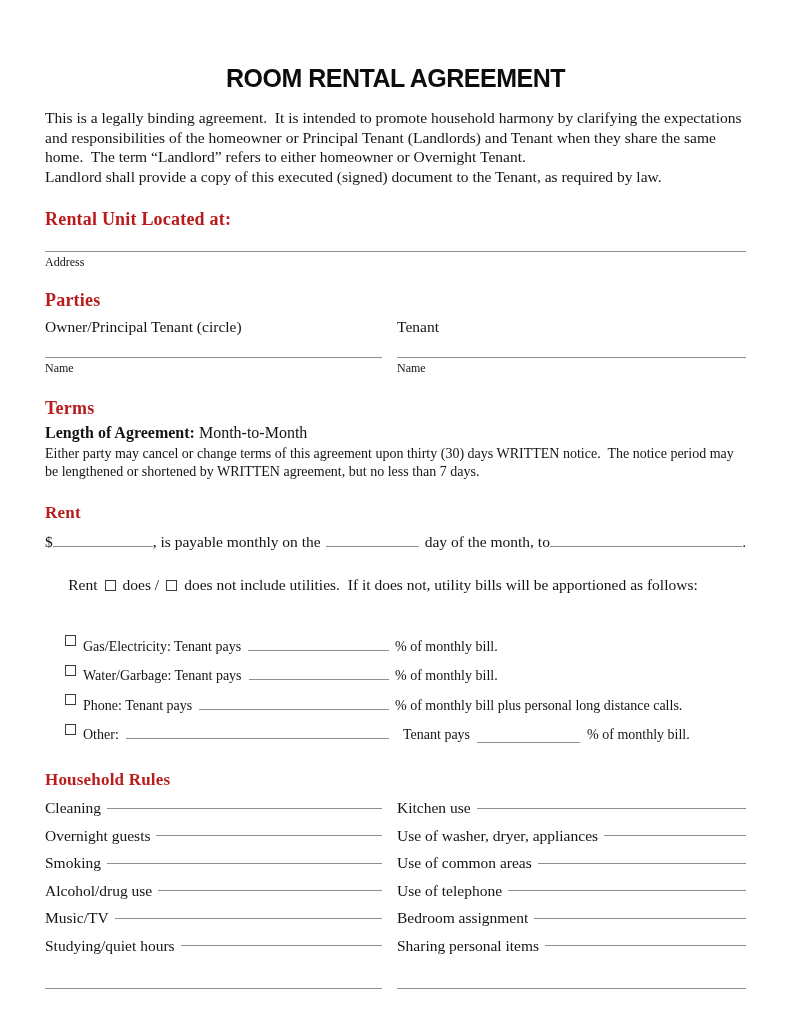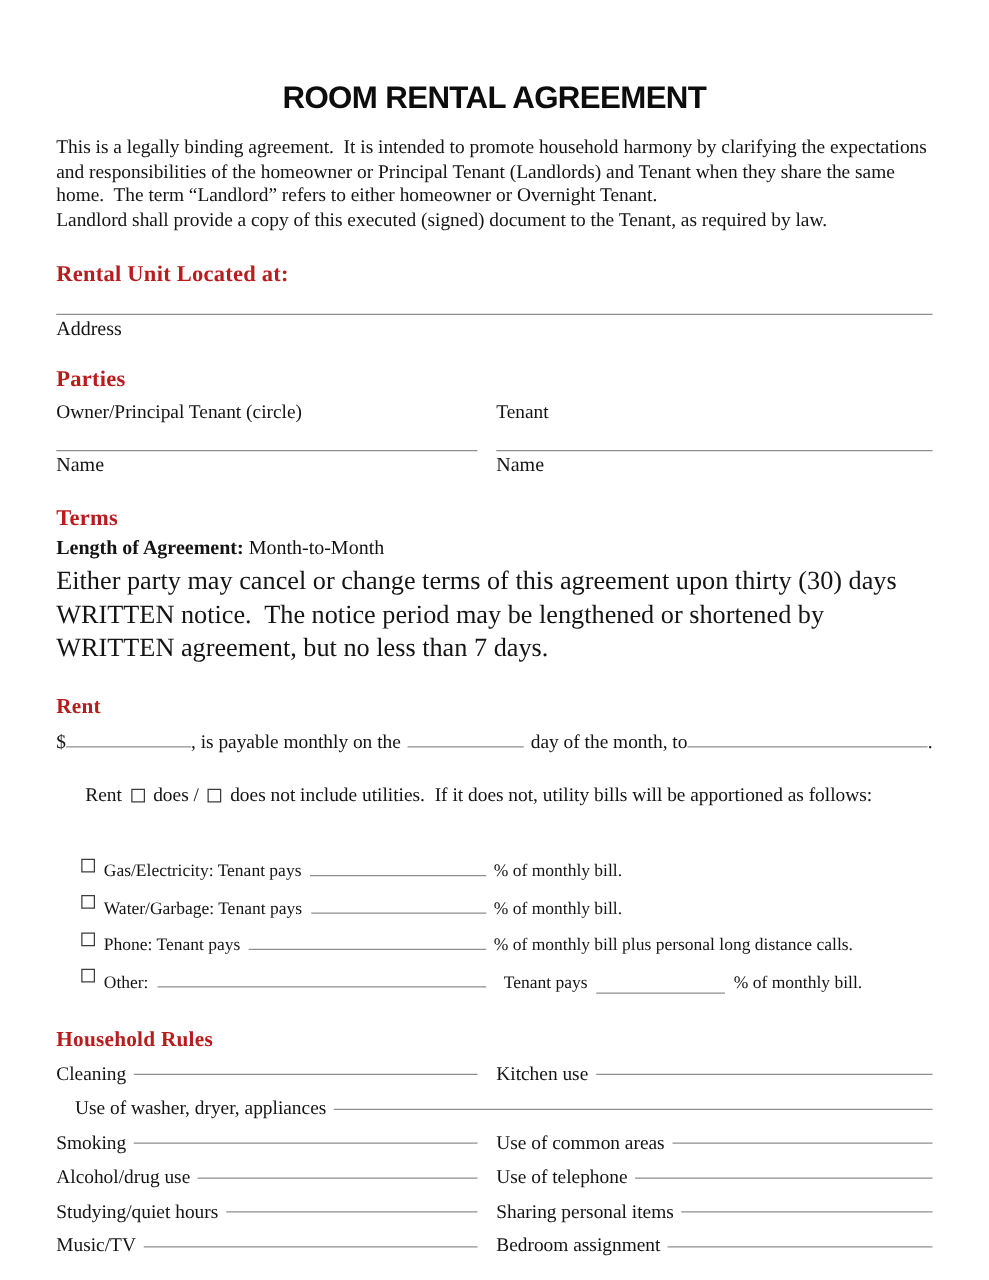--- a/index.html
+++ b/index.html
@@ -27,33 +27,33 @@
 
   .sec-h {
     font-size: 18px; font-weight: 700; margin: 0; color: #b91c1c;
     letter-spacing: 0.2px;
   }
   .sec-h.sm { font-size: 17px; }
 
   .ruleline { border-bottom: 1.6px solid #8f8f8f; }
 
   .address-line { margin-top: 21px; height: 1px; }
-  .small-label { font-size: 16px; margin-top: 3px; }
+  .small-label { font-size: 12px; margin-top: 3px; }
 
   .twocol { display: flex; }
   .col-l { width: 337px; }
   .col-gap { width: 15px; }
   .col-r { flex: 1; }
 
   .party-labels { margin-top: 7px; font-size: 15.5px; }
   .party-nameline { margin-top: 21px; height: 1px; }
 
   .terms-len { margin-top: 5px; font-size: 16px; }
   .terms-len b { font-weight: 700; }
-  .body-text { margin: 3px 0 0 0; font-size: 21px; line-height: 1.3; white-space: pre-wrap; }
+  .body-text { margin: 3px 0 0 0; font-size: 14px; line-height: 1.3; white-space: pre-wrap; }
 
   .rent-line { margin-top: 10px; display: flex; align-items: baseline; font-size: 15.5px; }
   .b { border-bottom: 1.5px solid #8f8f8f; display: inline-block; }
   .b-amount { width: 100px; }
   .b-day { width: 93px; margin-left: 5px; margin-right: 6px; }
   .b-payee { flex: 1; }
 
   .util-line { margin-top: 7px; font-size: 15.5px; white-space: pre-wrap; }
   .checkbox {
     display: inline-block; width: 11px; height: 11px;
@@ -199,20 +199,24 @@
           <span class="hh-fill"></span>
         </div>
         <div class="col-gap"></div>
         <div class="hh-cell col-r">
           <span class="lbl">Kitchen use</span>
           <span class="hh-fill"></span>
         </div>
       </div>
 
       <div class="hh-row">
+        <div class="hh-cell col-l">
+          <span class="lbl">Overnight guests</span>
+          <span class="hh-fill"></span>
+        </div>
         <div class="col-gap"></div>
         <div class="hh-cell col-r">
           <span class="lbl">Use of washer, dryer, appliances</span>
           <span class="hh-fill"></span>
         </div>
       </div>
 
       <div class="hh-row">
         <div class="hh-cell col-l">
           <span class="lbl">Smoking</span>
@@ -232,38 +236,38 @@
         </div>
         <div class="col-gap"></div>
         <div class="hh-cell col-r">
           <span class="lbl">Use of telephone</span>
           <span class="hh-fill"></span>
         </div>
       </div>
 
       <div class="hh-row">
         <div class="hh-cell col-l">
+          <span class="lbl">Music/TV</span>
+          <span class="hh-fill"></span>
+        </div>
+        <div class="col-gap"></div>
+        <div class="hh-cell col-r">
+          <span class="lbl">Bedroom assignment</span>
+          <span class="hh-fill"></span>
+        </div>
+      </div>
+
+      <div class="hh-row">
+        <div class="hh-cell col-l">
           <span class="lbl">Studying/quiet hours</span>
           <span class="hh-fill"></span>
         </div>
         <div class="col-gap"></div>
         <div class="hh-cell col-r">
           <span class="lbl">Sharing personal items</span>
-          <span class="hh-fill"></span>
-        </div>
-      </div>
-
-      <div class="hh-row">
-        <div class="hh-cell col-l">
-          <span class="lbl">Music/TV</span>
-          <span class="hh-fill"></span>
-        </div>
-        <div class="col-gap"></div>
-        <div class="hh-cell col-r">
-          <span class="lbl">Bedroom assignment</span>
           <span class="hh-fill"></span>
         </div>
       </div>
 
 
     </div>
 
     <div class="hh-row extra-lines">
       <div class="hh-cell col-l">
         <span class="hh-fill"></span>

